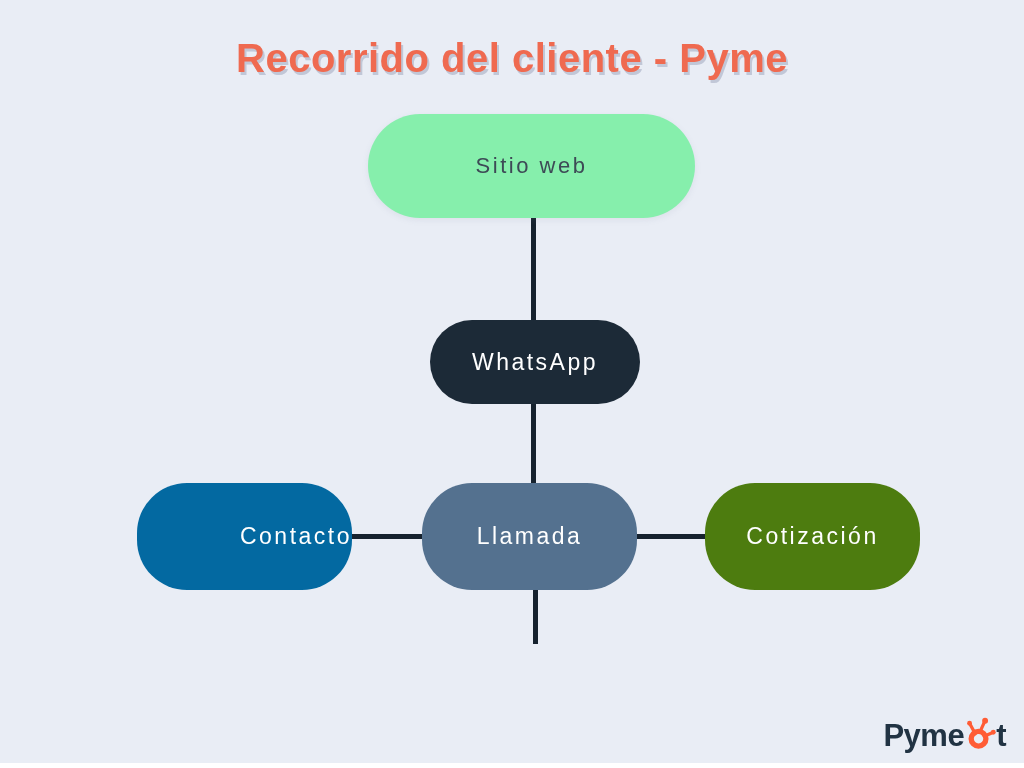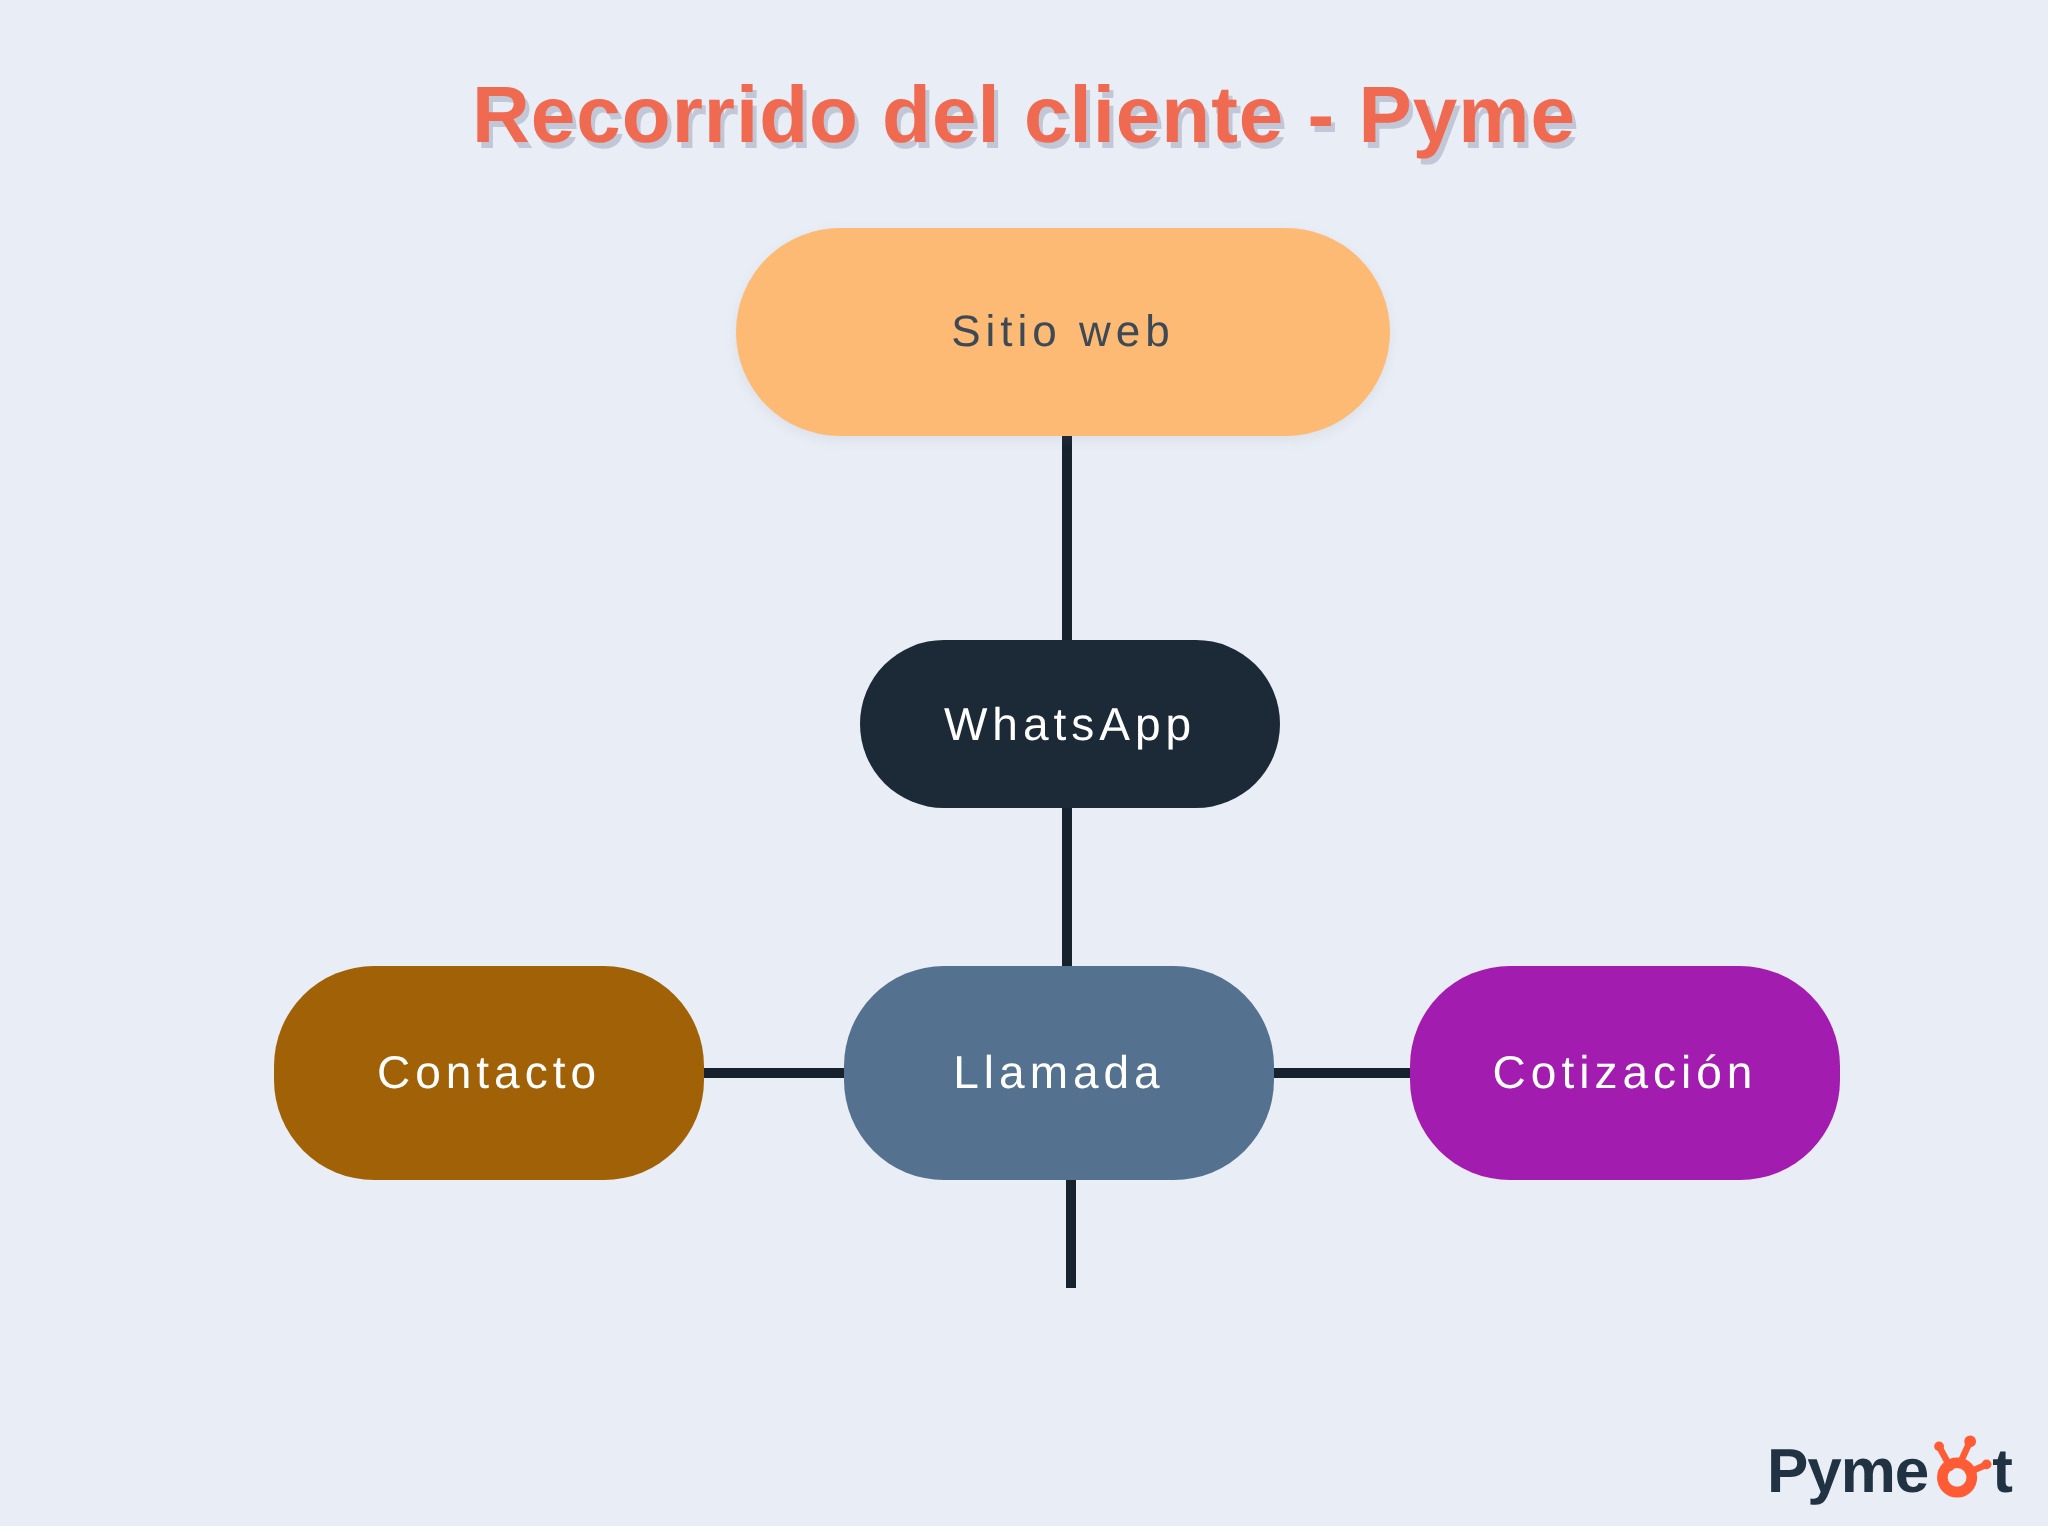--- a/index.html
+++ b/index.html
@@ -51,44 +51,45 @@
     display: flex;
     align-items: center;
     justify-content: center;
     font-size: 23px;
     font-weight: 500;
     letter-spacing: 2.5px;
     color: #FFFFFF;
   }
   .node-sitio-web {
     left: 368px; top: 114px; width: 327px; height: 104px;
-    background: #fdba74;
+    background: #86efac;
     border-radius: 52px;
     color: #3D4A56;
     font-size: 22px;
     box-shadow: 0 2px 6px rgba(120, 135, 160, 0.12);
   }
   .node-whatsapp {
     left: 430px; top: 320px; width: 210px; height: 84px;
     background: #1C2A37;
     border-radius: 42px;
   }
   .node-contacto {
     left: 137px; top: 483px; width: 215px; height: 107px;
-    background: #a16207;
+    background: #0369a1;
     border-radius: 50px;
+    justify-content: flex-end;
   }
   .node-llamada {
     left: 422px; top: 483px; width: 215px; height: 107px;
     background: #54718F;
     border-radius: 50px;
   }
   .node-cotizacion {
     left: 705px; top: 483px; width: 215px; height: 107px;
-    background: #a21caf;
+    background: #4d7c0f;
     border-radius: 50px;
   }
   .node-cierre {
     left: 411px; top: 640px; width: 266px; height: 85px;
     background: #1C2A37;
     border-radius: 43px;
   }
   
   .hubspot-logo {
     position: absolute;

